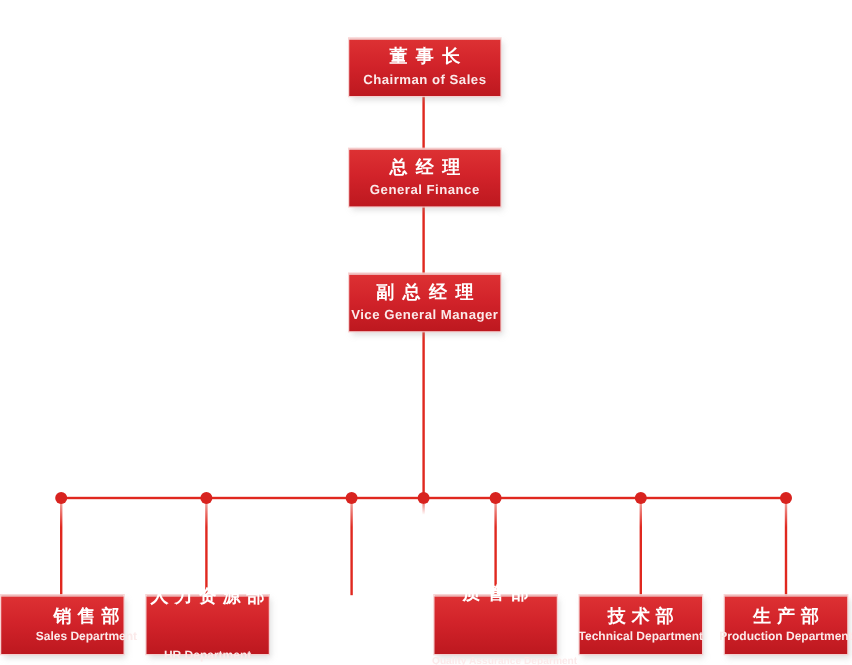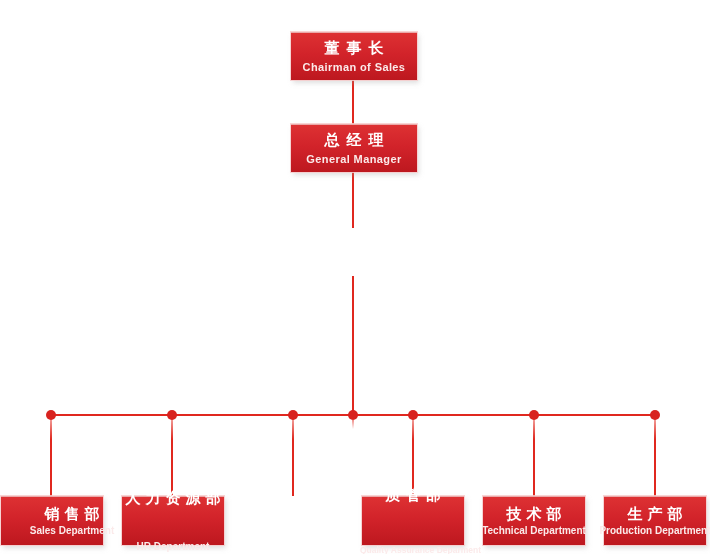--- a/index.html
+++ b/index.html
@@ -90,21 +90,25 @@
   <div class="dot dot-3"></div>
   <div class="dot dot-4"></div>
   <div class="dot dot-5"></div>
 
   <div class="node chain chain-0">
     <span class="zh">董事长</span>
     <span class="en">Chairman of Sales</span>
   </div>
   <div class="node chain chain-1">
     <span class="zh">总经理</span>
-    <span class="en">General Manager</span>
+    <span class="en">General Finance</span>
+  </div>
+  <div class="node chain chain-2">
+    <span class="zh">副总经理</span>
+    <span class="en">Vice General Manager</span>
   </div>
 
   <div class="node dept dept-0">
     <span class="zh">销售部</span>
     <span class="en">Sales Department</span>
   </div>
   <div class="node dept dept-1">
     <span class="zh">人力资源部</span>
     <span class="en">HR Department</span>
   </div>

